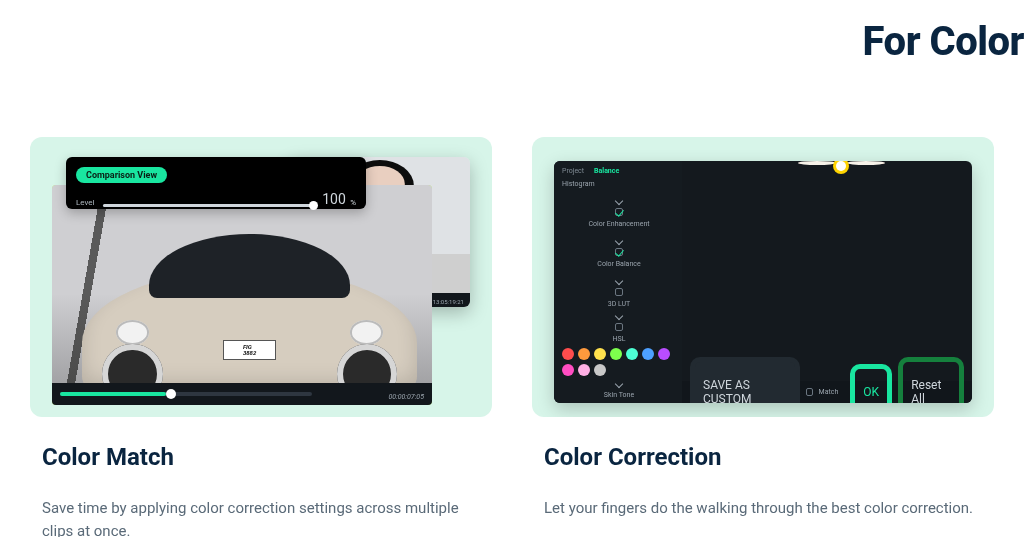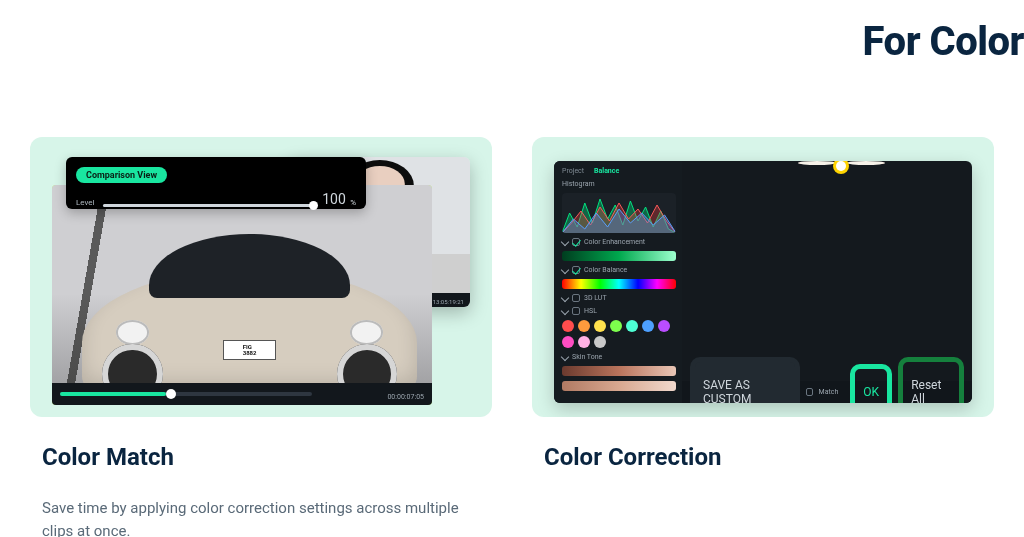--- a/index.html
+++ b/index.html
@@ -51,20 +51,21 @@
     padding: 0 12px;
   }
 
   
   .cm-main {
     position: absolute;
     left: 22px; top: 48px; right: 60px; bottom: 12px;
     background: #bef264;
     border-radius: 4px;
     overflow: hidden;
+    font-style: italic;
   }
   .cm-photo {
     position: absolute; inset: 0 0 22px 0;
     background:
       linear-gradient(180deg, rgba(255,255,255,0) 55%, rgba(30,30,30,.25) 100%),
       linear-gradient(100deg, #cfcfd2 0 12%, #5a5a5a 12% 14%, #cfcfd2 14% 100%);
   }
   .cm-car {
     position: absolute; left: 8%; right: 4%; top: 38%; bottom: 6%;
     background: #d6cdbf;
@@ -141,21 +142,21 @@
     box-shadow:0 6px 18px rgba(0,0,0,.2);
   }
   .cc-side { width:128px; background:#151b20; padding:6px 6px 6px 8px; display:flex; flex-direction:column; gap:5px; font-size:7px; color:#9aa4ad; }
   .cc-tabs { display:flex; gap:10px; font-size:7px; }
   .cc-tab { color:#7f8a93; }
   .cc-tab.active { color:#19e6a0; font-weight:700; }
   .cc-histo {
     height:40px; border-radius:4px; background:#1b2127; position:relative; overflow:hidden;
   }
   .cc-histo svg { position:absolute; inset:0; width:100%; height:100%; }
-  .cc-row { display:flex; align-items:center; gap:4px; }
+  .cc-row { display:flex; align-items:center; gap:4px;flex-direction:column; }
   .cc-chev { width:6px; height:6px; border-right:1px solid #9aa4ad; border-bottom:1px solid #9aa4ad; transform:rotate(45deg); }
   .cc-check { width:8px; height:8px; border:1px solid #6b7680; border-radius:2px; display:inline-block; position:relative; }
   .cc-check.on::after{content:""; position:absolute; left:1px; top:-1px; width:4px; height:7px; border-right:1.5px solid #19e6a0; border-bottom:1.5px solid #19e6a0; transform:rotate(40deg);}
   .cc-gradbar { height:10px; border-radius:3px; }
   .g-green { background:linear-gradient(90deg,#003d1f,#00a84e,#9dffce); }
   .g-hue   { background:linear-gradient(90deg,#ff0000,#ffff00,#00ff00,#00ffff,#0000ff,#ff00ff,#ff0000); }
   .g-tone  { background:linear-gradient(90deg,#6b3a2e,#b9745c,#e9c6b6); }
   .g-tone2 { background:linear-gradient(90deg,#b17a63,#d8a890,#f1d9cd); }
   .cc-swatches { display:flex; flex-wrap:wrap; gap:4px; }
   .sw { width:12px; height:12px; border-radius:50%; }
@@ -317,15 +318,16 @@
             <span>Match</span>
             <span class="cc-spacer"></span>
             <span class="cc-pill accent">OK</span>
             <span class="cc-pill">Reset All</span>
           </div>
         </div>
 
       </div>
     </div>
     <h3 class="card-title">Color Correction</h3>
+    <p class="card-desc">Let your fingers do the walking through the best color correction.</p>
   </div>
 
 </div>
 
 </body></html>

